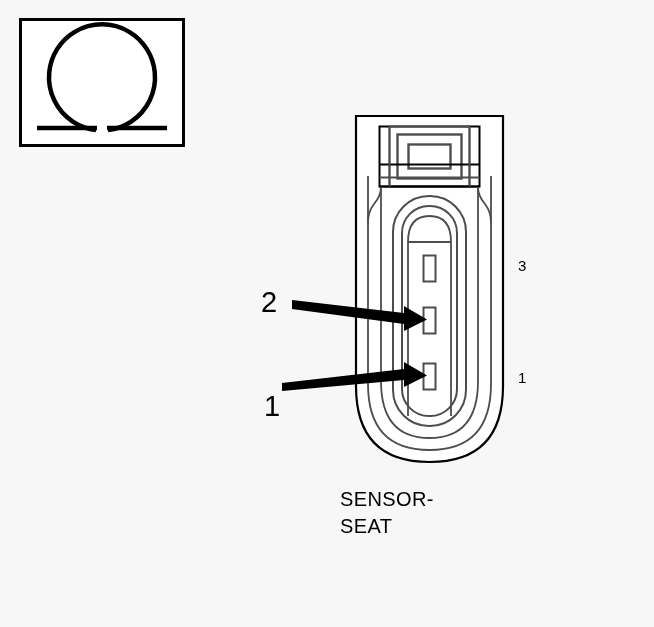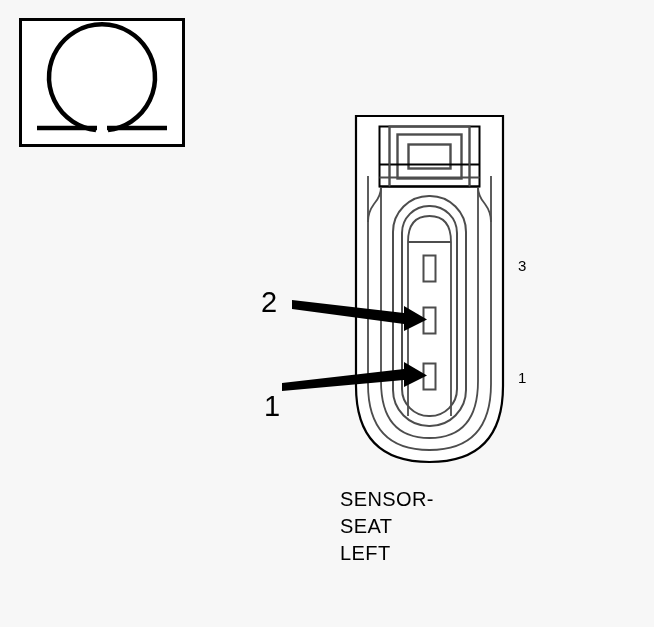--- a/index.html
+++ b/index.html
@@ -158,16 +158,15 @@
 
   <div class="txt" id="pin-label-1">1</div>
 
   <div class="txt" id="callout-number-2">2</div>
 
   <div class="txt" id="callout-number-1">1</div>
 
   <div id="caption-block">
     <span class="cap-line">SENSOR-</span>
     <span class="cap-line">SEAT</span>
-    <span class="cap-line">LEFT</span>
   </div>
 
 </div>
 
 </body></html>

